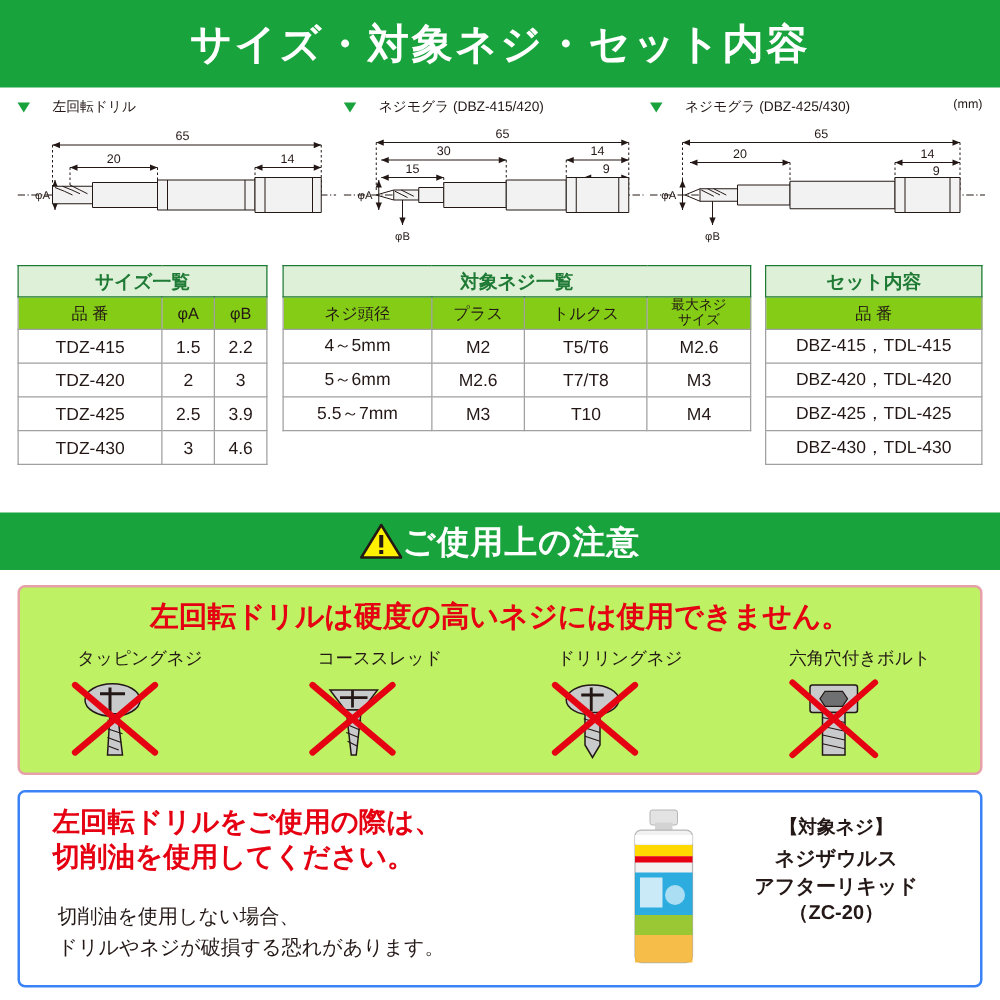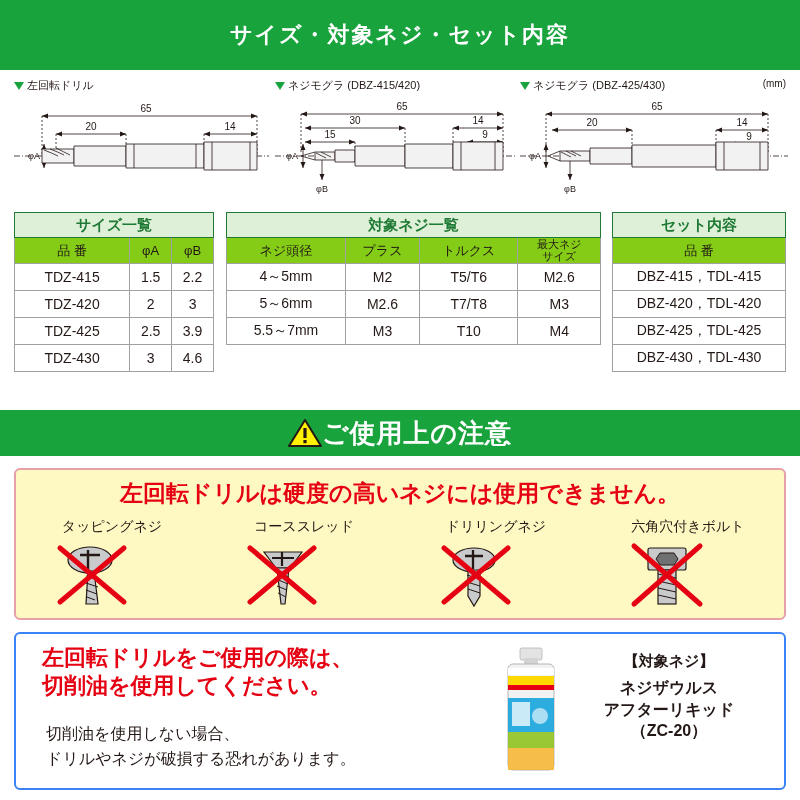--- a/index.html
+++ b/index.html
@@ -14,38 +14,38 @@
   }
   .page { width: 800px; height: 800px; position: relative; }
 
   
   .header-band {
     position: absolute; left: 0; top: 0; width: 800px; height: 70px;
     background: #18a33c;
     display: flex; align-items: center; justify-content: center;
   }
   .header-title {
-    color: #ffffff; font-size: 22px; font-weight: bold; letter-spacing: 2px;
+    color: #ffffff; font-size: 33px; font-weight: bold; letter-spacing: 2px;
     white-space: nowrap;
   }
 
   
   .diagrams {
     position: absolute; left: 0; top: 78px; width: 800px; height: 128px;
   }
   .diag {
     position: absolute; top: 0; height: 128px;
   }
   .diag1 { left: 14px; width: 255px; }
   .diag2 { left: 275px; width: 240px; }
   .diag3 { left: 520px; width: 268px; }
 
   .diag-label {
     font-size: 11px; color: #231815; white-space: nowrap;
-    display: flex; align-items: center; gap: 3px;
+    display: flex; align-items: center; gap: 18px;
   }
   .tri {
     width: 0; height: 0; border-left: 5px solid transparent;
     border-right: 5px solid transparent; border-top: 8px solid #18a33c;
     display: inline-block;
   }
   .mm-note {
     position: absolute; right: 2px; top: 0; font-size: 10px; color: #231815;
   }
 
@@ -96,21 +96,21 @@
   }
   .warn-band-title {
     color: #ffffff; font-size: 26px; font-weight: bold; letter-spacing: 1px;
   }
   .warn-tri {
     width: 34px; height: 30px; position: relative;
   }
 
   .box1 {
     position: absolute; left: 14px; top: 58px; width: 772px; height: 152px;
-    border: 2px solid #e8a0a8; border-radius: 6px; background: #fef9c3;
+    border: 2px solid #e8a0a8; border-radius: 6px; background: #bef264;
   }
   .box1-title {
     position: absolute; left: 0; top: 8px; width: 100%; text-align: center;
     color: #e50012; font-size: 23px; font-weight: bold; letter-spacing: 0px;
   }
   .screw-items {
     position: absolute; left: 0; top: 48px; width: 100%;
     display: flex; justify-content: space-around; align-items: flex-start;
   }
   .screw-item { width: 170px; text-align: center; }

